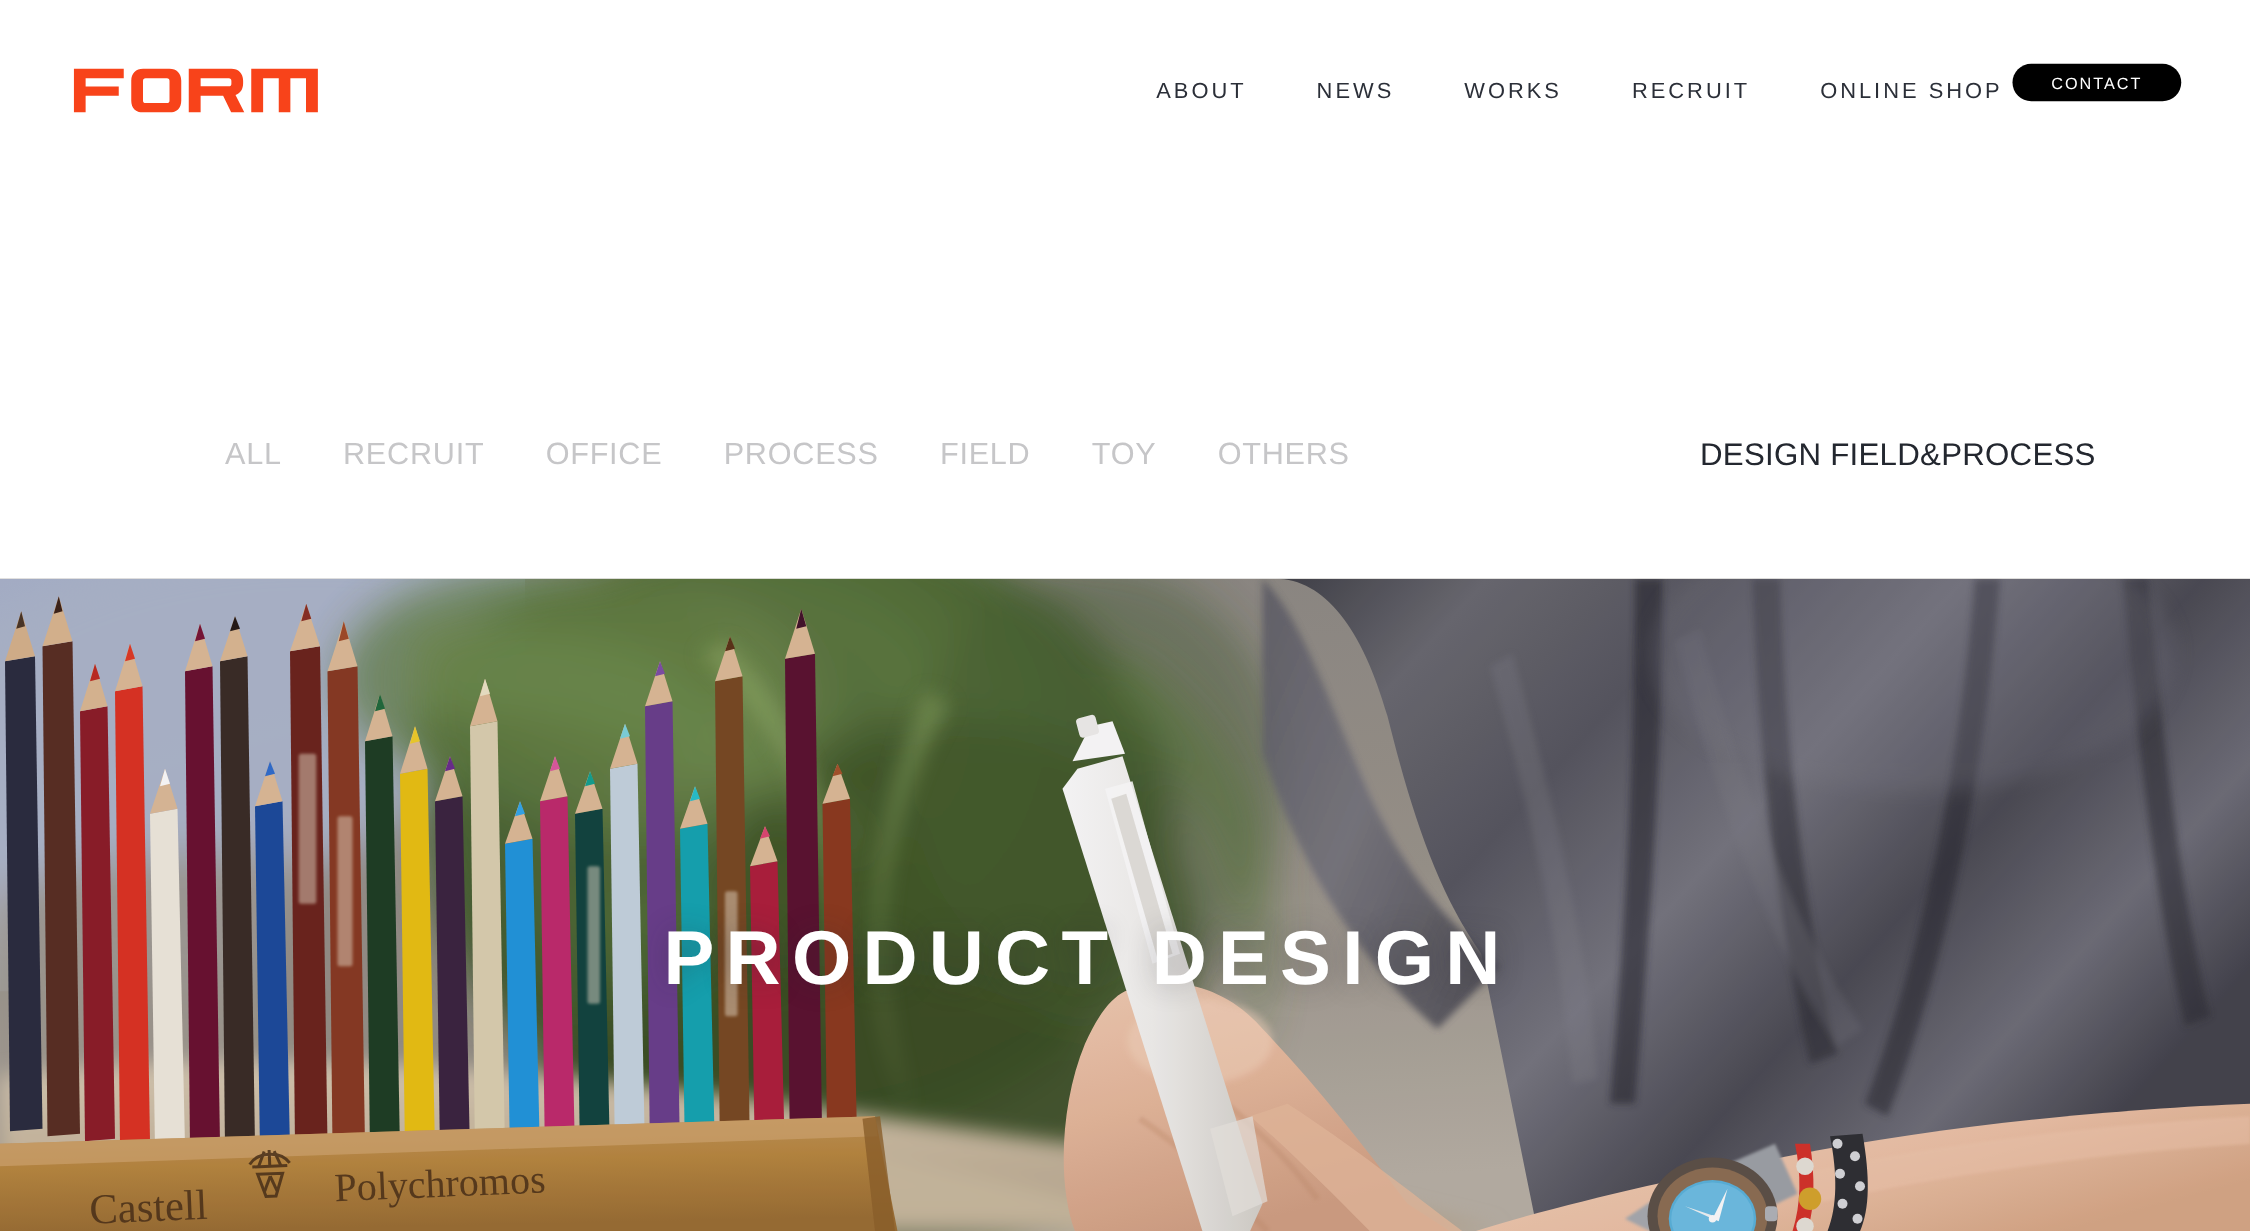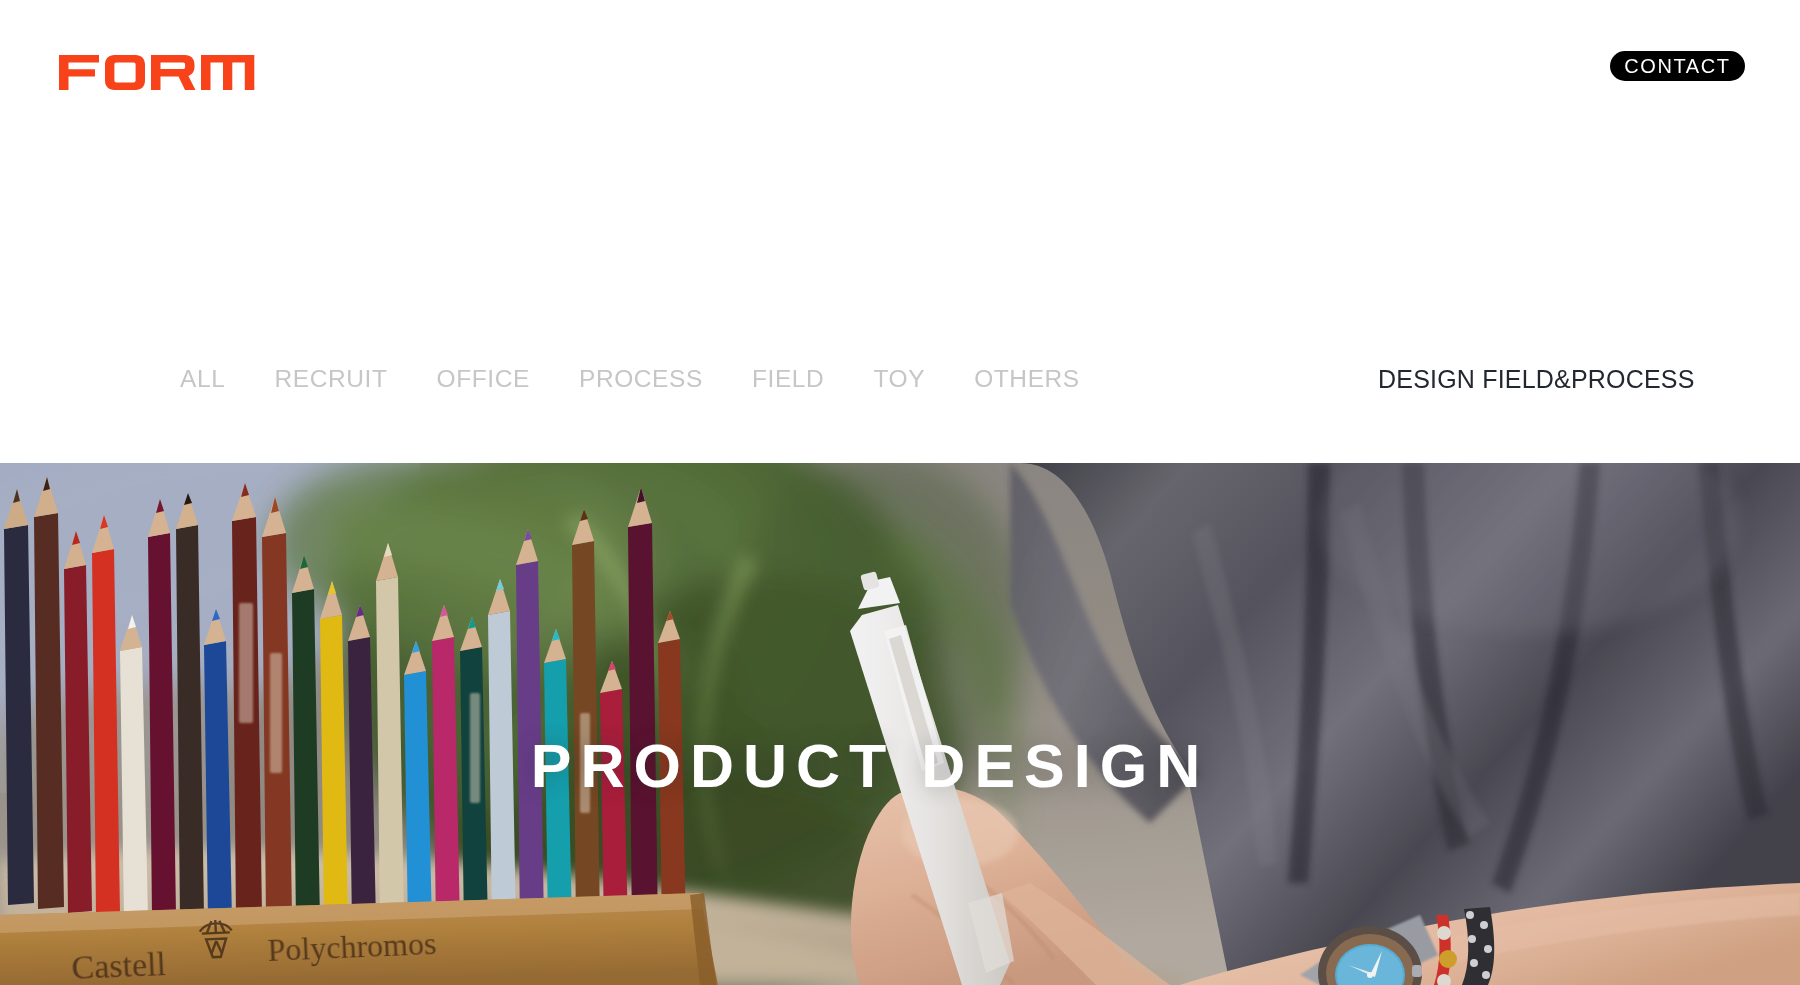--- a/index.html
+++ b/index.html
@@ -64,34 +64,34 @@
 
   .contact-button {
     position: absolute;
     left: 1610px;
     top: 51px;
     width: 135px;
     height: 30px;
     border-radius: 16px;
     background: #000000;
     color: #ffffff;
-    font-size: 20px;
+    font-size: 13px;
     letter-spacing: 1.6px;
     display: flex;
     align-items: center;
     justify-content: center;
     border: none;
     cursor: pointer;
     font-family: inherit;
   }
 
   
   .filter-bar {
     position: absolute;
-    top: 143px; left: 0;
+    top: 128px; left: 0;
     width: 1788px;
     height: 328px;
     background: #ffffff;
   }
 
   .category-list {
     position: absolute;
     left: 180px;
     top: 222px;
     display: flex;
@@ -112,21 +112,20 @@
   .field-process-label {
     position: absolute;
     left: 1360px;
     top: 222px;
     color: #23272f;
     font-size: 25px;
     letter-spacing: 0.2px;
     font-weight: 400;
     white-space: nowrap;
     cursor: pointer;
-    margin-left: 18px;
   }
 
   
   .hero {
     position: absolute;
     left: 0;
     top: 463px;
     width: 1800px;
     height: 522px;
     overflow: hidden;
@@ -181,20 +180,27 @@
 
           <path d="M55.5,7 C49.7,7 46,10.7 46,16.5 L46,32.5 C46,38.3 49.7,42 55.5,42 L76.5,42 C82.3,42 86,38.3 86,32.5 L86,16.5 C86,10.7 82.3,7 76.5,7 Z M57.5,14.6 L74.5,14.6 C75.9,14.6 76.6,15.3 76.6,16.7 L76.6,32.3 C76.6,33.7 75.9,34.4 74.5,34.4 L57.5,34.4 C56.1,34.4 55.4,33.7 55.4,32.3 L55.4,16.7 C55.4,15.3 56.1,14.6 57.5,14.6 Z"></path>
 
           <path d="M92,7 L92,42 L101.5,42 L101.5,28.6 L119.5,28.6 L126,42 L136.5,42 L129.4,28 C133.3,26.6 135.5,23.4 135.5,18.6 L135.5,16.5 C135.5,10.7 131.8,7 126,7 Z M101.5,14.6 L124,14.6 C125.4,14.6 126.1,15.3 126.1,16.7 L126.1,18.9 C126.1,20.3 125.4,21 124,21 L101.5,21 Z"></path>
 
           <path d="M142,7 L142,42 L151.5,42 L151.5,14.6 L164,14.6 L164,42 L173.3,42 L173.3,14.6 L185.8,14.6 L185.8,42 L195.3,42 L195.3,7 Z"></path>
         </g>
       </svg>
     </a>
 
+    <nav class="main-nav">
+      <a class="nav-link" href="#">ABOUT</a>
+      <a class="nav-link" href="#">NEWS</a>
+      <a class="nav-link" href="#">WORKS</a>
+      <a class="nav-link" href="#">RECRUIT</a>
+      <a class="nav-link" href="#">ONLINE SHOP</a>
+    </nav>
 
     <button class="contact-button">CONTACT</button>
   </header>
 
   <section class="filter-bar">
 
     <ul class="category-list">
       <li class="category-item">ALL</li>
       <li class="category-item">RECRUIT</li>
       <li class="category-item">OFFICE</li>

